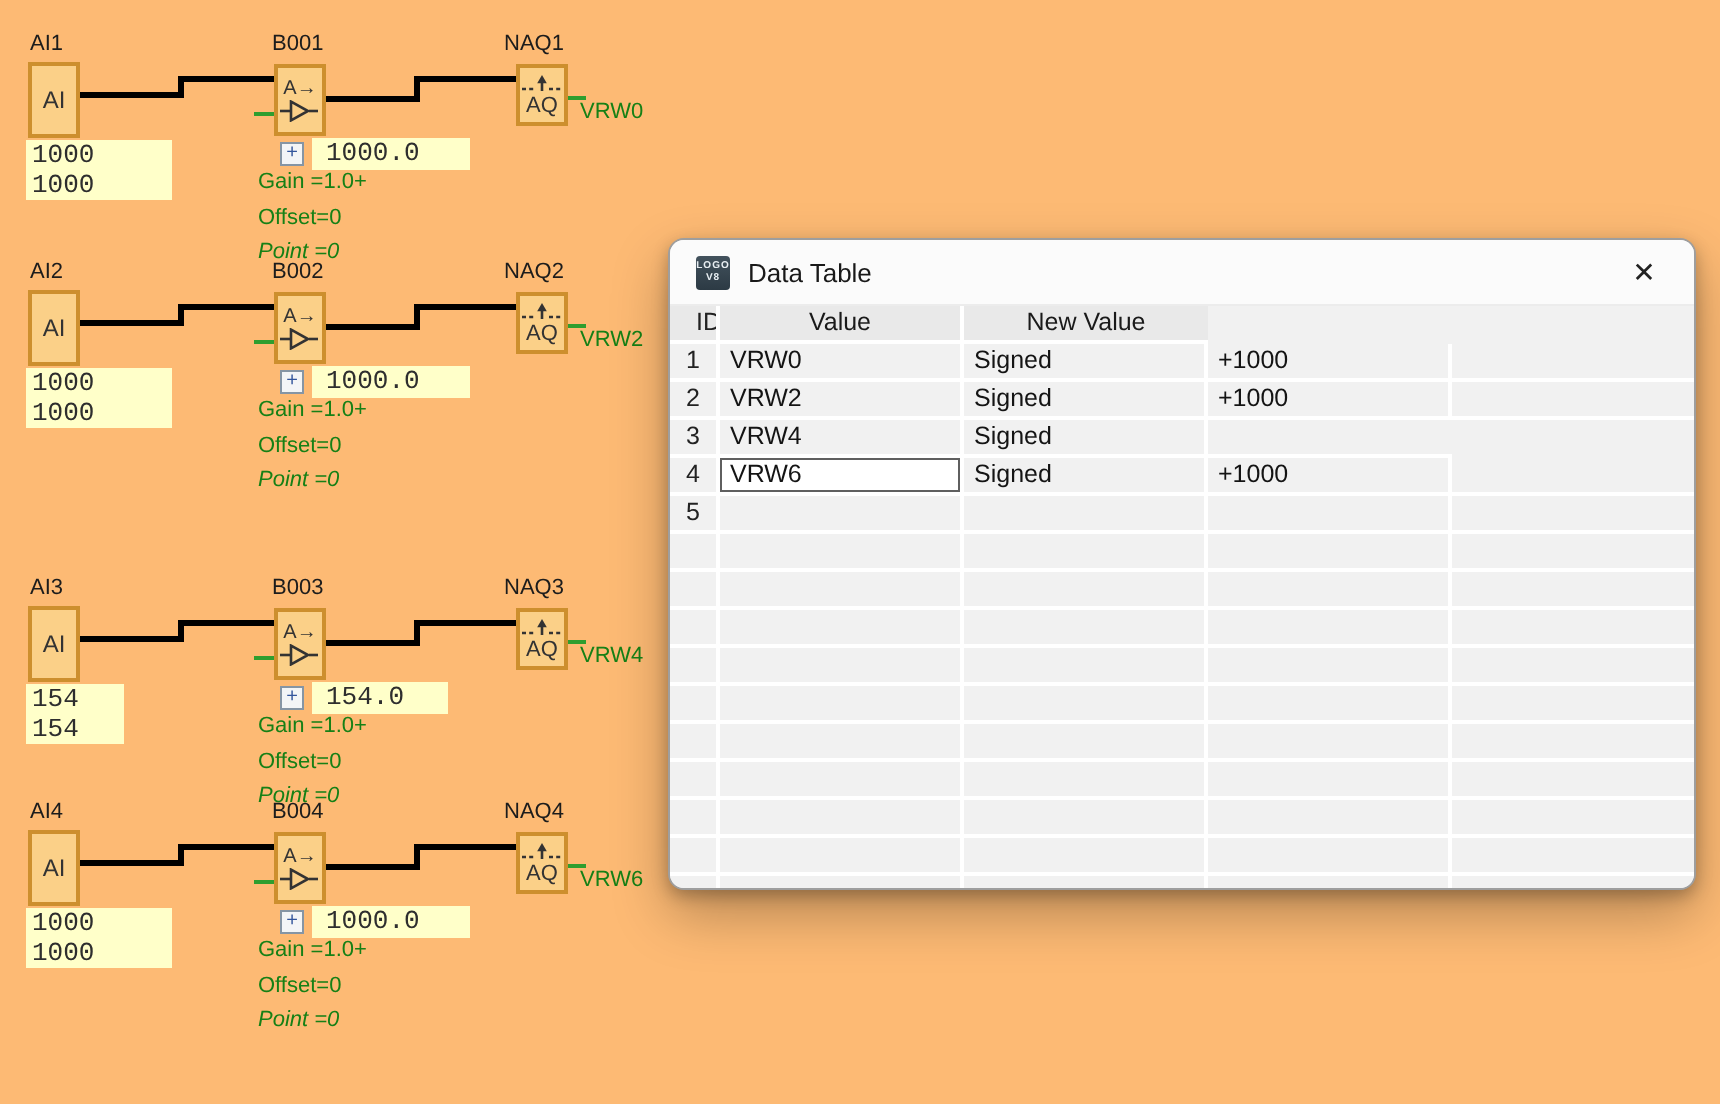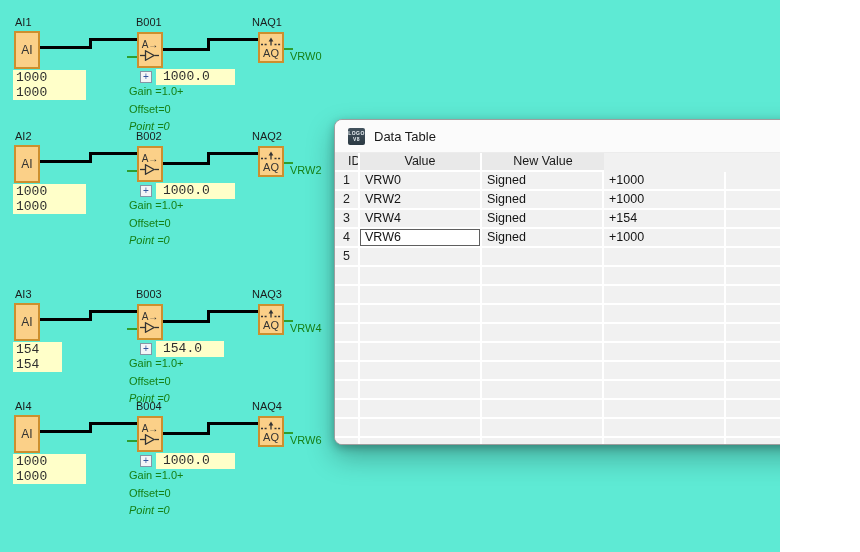--- a/index.html
+++ b/index.html
@@ -1,18 +1,18 @@
 <!DOCTYPE html>
 <html><head>
 <meta charset="utf-8">
 <style>
   html,body { margin:0; padding:0; }
   #screen {
-    position:relative; width:780px; height:552px; overflow:hidden;
-    background:#5eead4; font-family:"Liberation Sans", sans-serif;
+    position:relative; width:860px; height:552px; overflow:hidden;
+    background:#fdba74; font-family:"Liberation Sans", sans-serif;
   }
 
   
   #fbd-canvas { position:absolute; left:0; top:0; width:340px; height:552px; }
   .fbd-row { position:absolute; left:0; width:340px; height:140px; }
 
   .blk-label { position:absolute; font-size:11px; color:#1c1c1c; white-space:nowrap; }
   .lbl-ai  { left:15px;  top:16px; }
   .lbl-b   { left:136px; top:16px; }
   .lbl-naq { left:252px; top:16px; }
@@ -59,21 +59,21 @@
 
   
   #dialog {
     position:absolute; left:334px; top:119px; width:514px; height:326px;
     background:#f1f1f1; border:1px solid #9e9e9e; border-radius:8px; box-sizing:border-box;
     overflow:hidden;
     box-shadow:0 3px 8px rgba(0,0,0,.25), 0 12px 28px rgba(0,0,0,.28);
   }
   .titlebar {
     height:33px; background:#fbfbfb; display:flex; align-items:center;
-    padding:0 21px 0 13px; box-sizing:border-box; border-bottom:1px solid #ececec;
+    padding:0 8px 0 13px; box-sizing:border-box; border-bottom:1px solid #ececec;
   }
   .title-icon {
     width:17px; height:17px; border-radius:2px;
     background:linear-gradient(#49596486, #2c3a44) #3b4a55; background-color:#3b4a55;
     color:#e8eef2; display:flex; flex-direction:column; align-items:center; justify-content:center;
     font-size:5px; line-height:6px; letter-spacing:.5px; font-weight:bold; overflow:hidden;
   }
   .title-text { margin-left:9px; font-size:13px; color:#191919; }
   .close-btn {
     margin-left:auto; width:34px; height:28px; display:flex; align-items:center; justify-content:center;
@@ -349,21 +349,20 @@
       <div class="cell">+1000</div>
       <div class="cell"></div>
     </div>
 
     <div class="grid-row">
       <div class="cell id-cell">3</div>
       <div class="cell addr-cell">
         <div class="addr-inner">VRW4</div>
       </div>
       <div class="cell">Signed</div>
-      <div class="cell">+154</div>
       <div class="cell"></div>
     </div>
 
     <div class="grid-row">
       <div class="cell id-cell">4</div>
       <div class="cell addr-cell">
         <div class="addr-inner editing">VRW6</div>
       </div>
       <div class="cell">Signed</div>
       <div class="cell">+1000</div>

